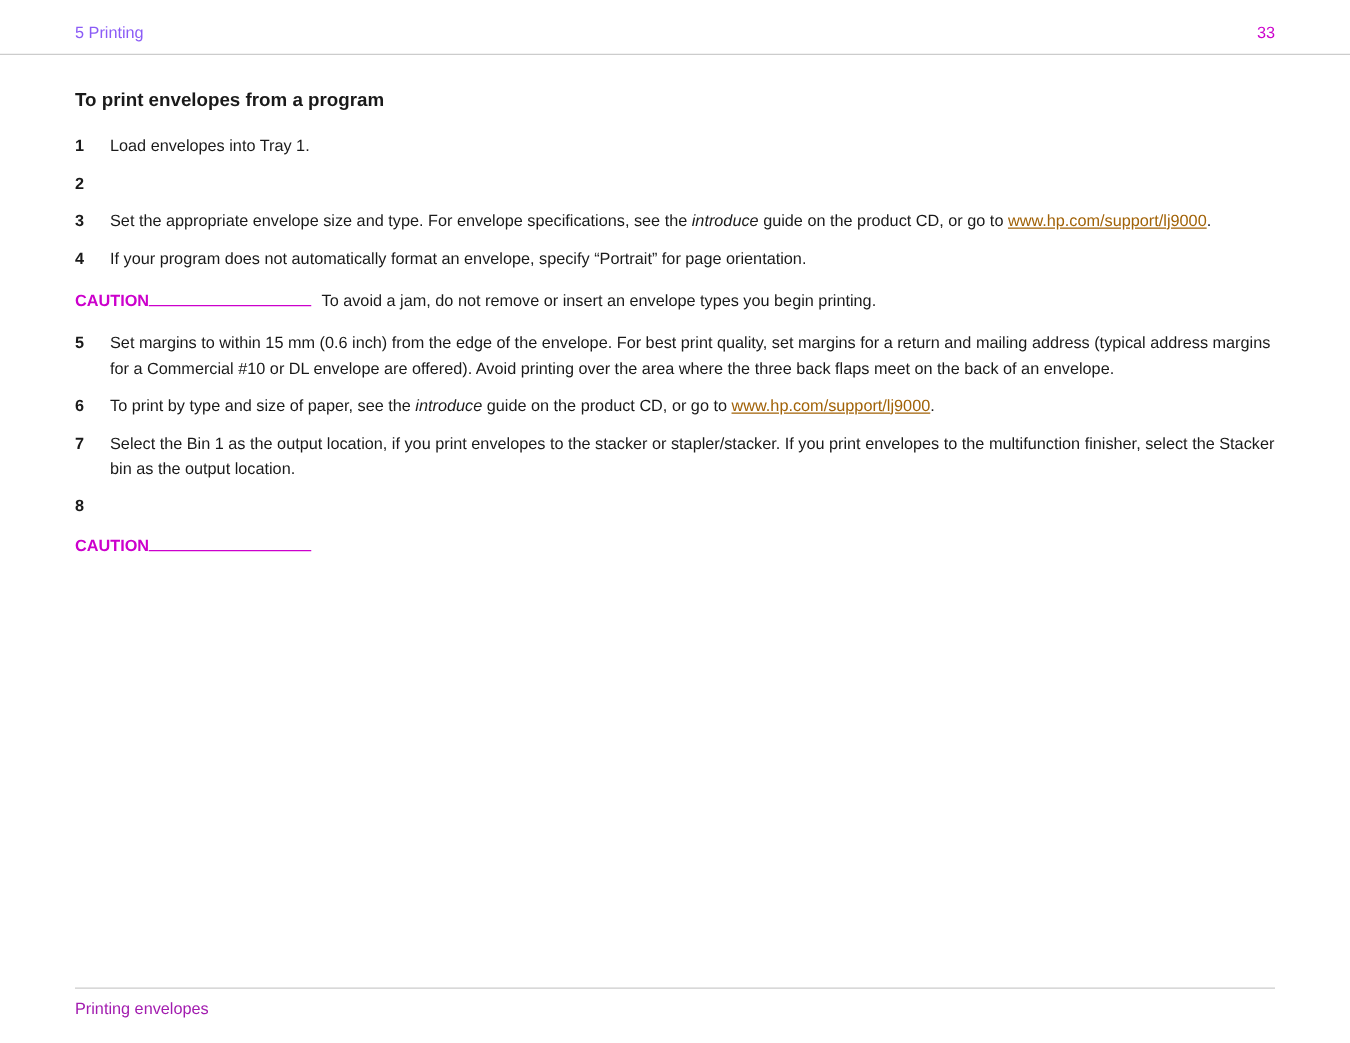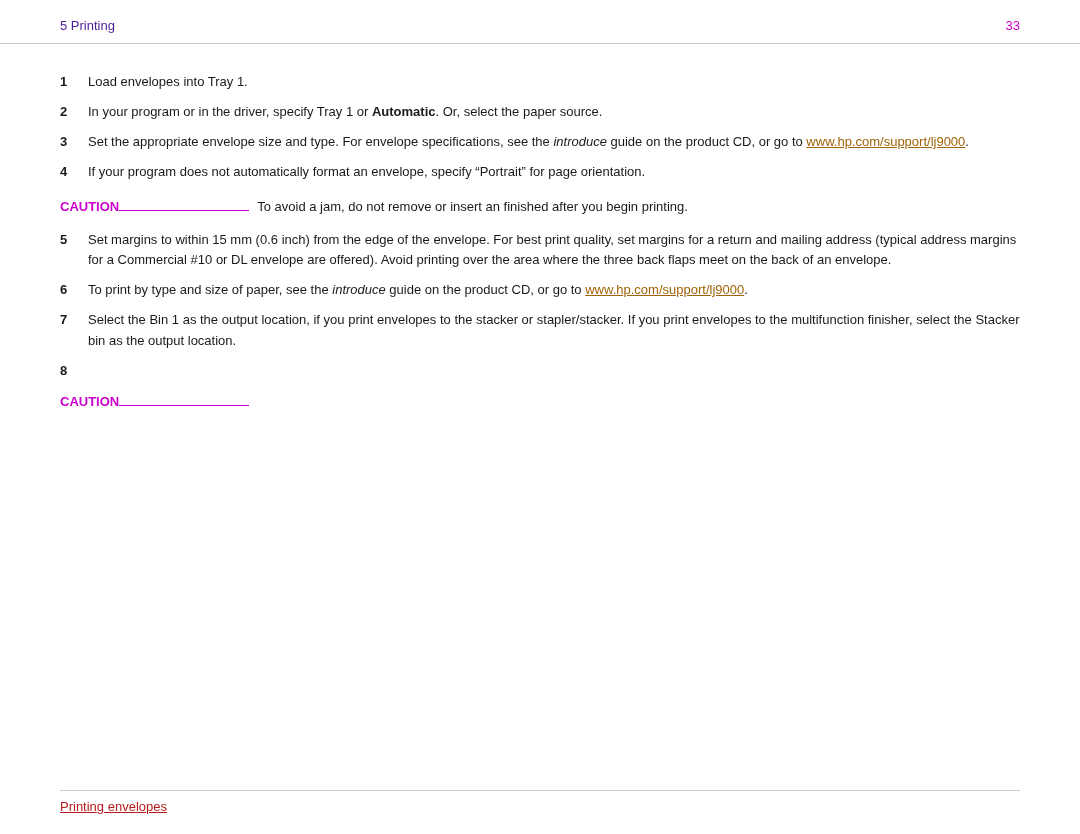--- a/index.html
+++ b/index.html
@@ -30,21 +30,21 @@
     .header-bar {
       display: flex;
       justify-content: space-between;
       align-items: center;
       padding: 18px 60px 10px 60px;
       border-bottom: 1px solid #cccccc;
       margin-bottom: 0;
     }
 
     .header-left {
-      color: #4c1d95;
+      color: #8b5cf6;
       font-size: 13px;
       text-decoration: none;
     }
 
     .header-right {
       color: #cc00cc;
       font-size: 13px;
     }
 
     .content-area {
@@ -106,23 +106,22 @@
     .footer-bar {
       position: absolute;
       bottom: 20px;
       left: 60px;
       right: 60px;
       border-top: 1px solid #cccccc;
       padding-top: 8px;
     }
 
     .footer-left {
-      color: #b91c1c;
-      font-size: 13px;
-      text-decoration: underline;
+      color: #a21caf;
+      font-size: 13px;
     }
 
     .caution-row {
       display: flex;
       align-items: baseline;
       margin: 14px 0;
     }
 
     .caution-label-text {
       color: #cc00cc;
@@ -152,51 +151,51 @@
 
 <div class="page-container">
 
   <div class="header-bar">
     <span class="header-left">5    Printing</span>
     <span class="header-right">33</span>
   </div>
 
   <div class="content-area">
 
+    <div class="section-title">To print envelopes from a program</div>
 
     <ul class="numbered-list">
 
       <li class="numbered-item">
         <span class="item-number">1</span>
         <span class="item-text">Load envelopes into Tray 1.</span>
       </li>
 
       <li class="numbered-item">
         <span class="item-number">2</span>
-        <span class="item-text">In your program or in the driver, specify Tray 1 or <strong>Automatic</strong>. Or, select the paper source.</span>
       </li>
 
       <li class="numbered-item">
         <span class="item-number">3</span>
         <span class="item-text">Set the appropriate envelope size and type. For envelope specifications, see the <em>introduce</em> guide on the product CD, or go to <a href="#">www.hp.com/support/lj9000</a>.</span>
       </li>
 
       <li class="numbered-item">
         <span class="item-number">4</span>
         <span class="item-text">If your program does not automatically format an envelope, specify “Portrait” for page orientation.</span>
       </li>
 
     </ul>
 
     <div class="caution-row">
       <span class="caution-label-text">CAUTION</span>
       <div class="caution-underline-wrapper">
         <div class="caution-divider"></div>
       </div>
-      <span class="caution-text">To avoid a jam, do not remove or insert an finished after you begin printing.</span>
+      <span class="caution-text">To avoid a jam, do not remove or insert an envelope types you begin printing.</span>
     </div>
 
     <ul class="numbered-list">
 
       <li class="numbered-item">
         <span class="item-number">5</span>
         <span class="item-text">Set margins to within 15 mm (0.6 inch) from the edge of the envelope. For best print quality, set margins for a return and mailing address (typical address margins for a Commercial #10 or DL envelope are offered). Avoid printing over the area where the three back flaps meet on the back of an envelope.</span>
       </li>
 
       <li class="numbered-item">

